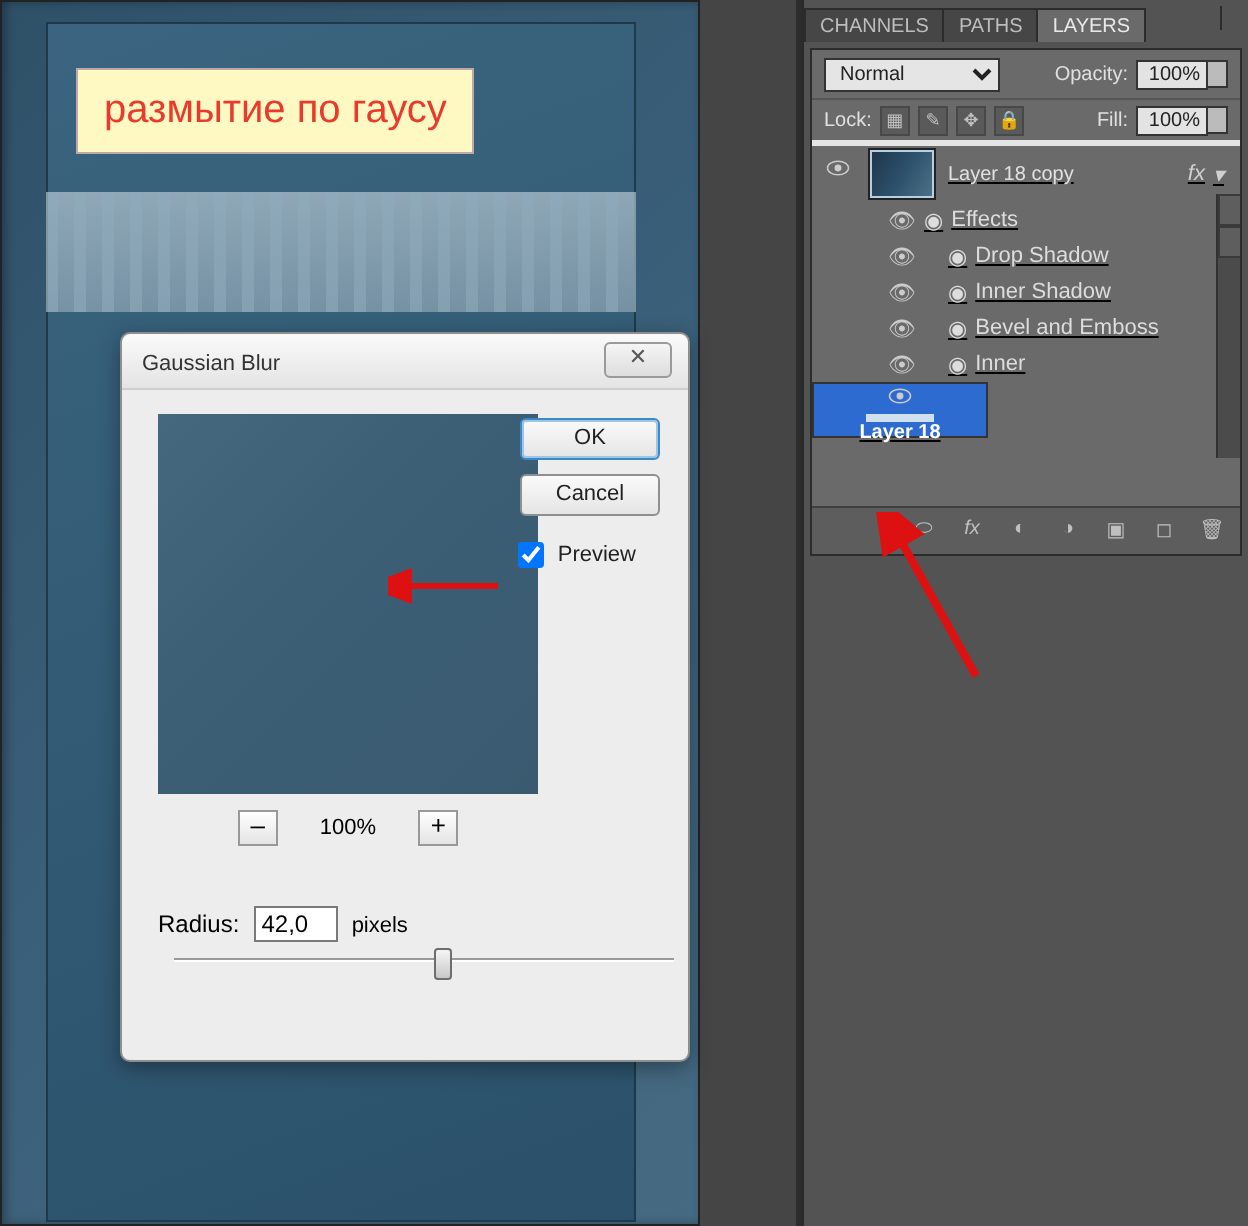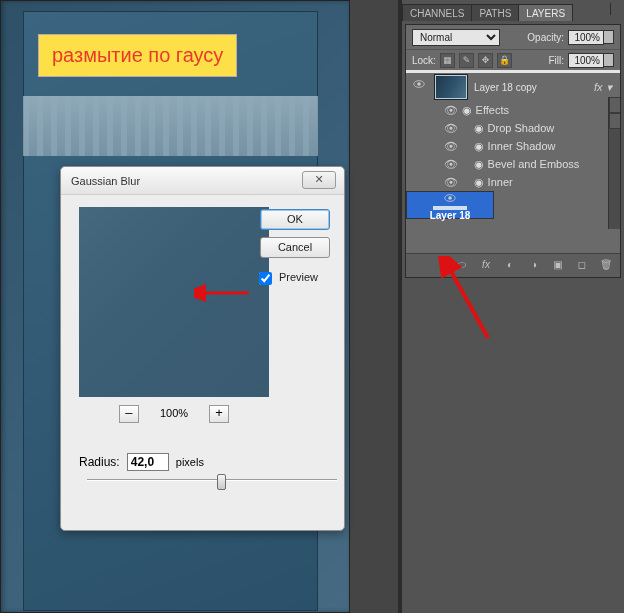--- a/index.html
+++ b/index.html
@@ -3,56 +3,56 @@
 <meta charset="utf-8">
 <style>
 * { margin:0; padding:0; box-sizing:border-box; font-family:Tahoma,Arial,sans-serif; font-size:11px; }
 body { width:624px; height:613px; background:#2c2c2c; position:relative; overflow:hidden; }
 .canvas-area { position:absolute; left:0; top:0; width:398px; height:613px; background:#454545; }
 .canvas-doc { background:linear-gradient(135deg,#2e5168,#3a5f78,#466a82); width:350px; height:613px; margin:0; position:relative; border:1px solid #222; box-shadow:2px 0 5px rgba(0,0,0,.3) inset; }
 .doc-inner { position:absolute; left:22px; top:10px; width:295px; height:600px; background:linear-gradient(160deg,#3a647f,#2b516a); border:1px solid #1e3a4a; }
 .lace { position:absolute; top:95px; left:22px; width:295px; height:60px; background:
   repeating-linear-gradient(90deg,rgba(200,220,230,.6) 0 6px,transparent 6px 14px),
   linear-gradient(#cad8df,#a0b4c0); opacity:.6; }
-.note { position:absolute; left:38px; top:34px; background:#fde047; border:1px solid #bfa8a8; padding:9px 13px; color:#e83a2d; font-size:20px; font-family:Arial; }
+.note { position:absolute; left:38px; top:34px; background:#fef9c3; border:1px solid #bfa8a8; padding:9px 13px; color:#e83a2d; font-size:20px; font-family:Arial; }
 .dialog { position:absolute; left:60px; top:166px; width:285px; height:365px; background:#ededed; border:1px solid #8e8e8e; border-radius:5px; box-shadow:0 3px 10px rgba(0,0,0,.35); }
 .dialog-title { height:28px; line-height:28px; padding:0 10px; background:linear-gradient(#fafafa,#e4e4e4); border-bottom:1px solid #cfcfcf; border-radius:5px 5px 0 0; font-size:12px; color:#333; position:relative; }
 .dlg-close { position:absolute; right:8px; top:4px; width:34px; height:18px; border:1px solid #9a9a9a; border-radius:3px; background:linear-gradient(#f5f5f5,#ddd); text-align:center; line-height:15px; font-size:9px; color:#575757; }
 .preview-box { position:absolute; left:18px; top:40px; width:190px; height:190px; background:linear-gradient(135deg,#46687e 0%,#3c5f76 40%,#3a5a70 100%); }
 .btn { position:absolute; right:14px; width:70px; height:21px; background:linear-gradient(#fafafa,#e5e5e5); border:1px solid #8f8f8f; border-radius:3px; text-align:center; line-height:19px; color:#222; }
 .btn.ok { top:42px; border:1px solid #3e88c6; box-shadow:0 0 0 1px #9cc5e8 inset; }
 .btn.cancel { top:70px; }
 .chk { position:absolute; right:26px; top:104px; color:#222;margin-left:16px; }
 .chk input { vertical-align:middle; margin-right:4px; }
 .zoom-row { position:absolute; left:18px; top:238px; width:190px; text-align:center; }
 .zoom-btn { display:inline-block; width:20px; height:18px; border:1px solid #999; background:linear-gradient(#fff,#e4e4e4); font-size:13px; line-height:13px; vertical-align:middle; }
 .zoom-pct { display:inline-block; margin:0 18px; font-size:11px; }
 .radius-row { position:absolute; left:18px; top:286px; }
 .radius-row label { font-size:12px; }
-.radius-input { width:42px; border:1px solid #7a7a7a; background:#fff; padding:1px 3px; font-size:12px; text-align:left; margin:0 4px;font-weight:bold; }
+.radius-input { width:42px; border:1px solid #7a7a7a; background:#fff; padding:1px 3px; font-size:12px; text-align:left; margin:0 4px; }
 .slider { position:absolute; left:26px; top:312px; width:250px; }
 .slider-track { height:2px; background:#9a9a9a; border-bottom:1px solid #fff; position:relative; }
 .slider-thumb { position:absolute; left:130px; top:-5px; width:9px; height:16px; background:linear-gradient(#f5f5f5,#c8c8c8); border:1px solid #6e6e6e; border-radius:2px; }
 .arrow-red { position:absolute; pointer-events:none; }
 .arrow-red svg { display:block; }
 .panels { position:absolute; right:0; top:0; width:223px; background:#535353; height:613px; border-left:1px solid #2a2a2a; }
 .panel-tabs { display:flex; background:#535353; height:24px; align-items:flex-start; padding:4px 0 0; gap:0; }
 .tab { padding:3px 7px 2px; font-size:10px; color:#bdbdbd; background:#464646; border:1px solid #2c2c2c; border-bottom:none; margin-right:-1px; position:relative; }
 .tab.active { background:#6a6a6a; color:#e9e9e9; z-index:1; }
 .panel-strip { position:absolute; right:0; top:3px; width:14px; height:12px; border-left:1px solid #2c2c2c; }
 .panel-body { background:#6a6a6a; border:1px solid #2c2c2c; margin:0 3px; }
 .row { display:flex; align-items:center; height:24px; padding:0 6px; }
 .lbl { font-size:10px; color:#e0e0e0; }
 .sel { background:#e5e5e5; border:1px solid #333; font-size:10px; padding:1px 3px; color:#222; width:88px; }
 .pct { background:#e3e3e3; border:1px solid #333; width:36px; font-size:10px; text-align:right; padding:1px 3px; color:#222; }
 .pct-wrap { display:flex; align-items:center; margin-left:auto; }
 .pct-arrow { width:10px; height:14px; background:#bbb; border:1px solid #333; border-left:none; }
 .lock-row { border-top:1px solid #555; border-bottom:3px solid #e5e5e5; background:#6a6a6a;justify-content:center; }
 .lockicons span { display:inline-block; width:15px; height:15px; vertical-align:middle; background:#5a5a5a; border:1px solid #484848; margin-right:1px; color:#c0c0c0; text-align:center; line-height:13px; font-size:9px; }
-.layer-list { background:#6a6a6a; height:180px; position:relative; overflow:hidden; }
+.layer-list { background:#6a6a6a; height:180px; position:relative; overflow:hidden;text-decoration:underline; }
 .layer-item { display:flex; align-items:center; height:28px; padding:0 4px; }
 .layer-item.sel { background:#2e6bd1;flex-direction:column; }
 .vis { width:18px; height:18px; text-align:center; color:#d7d7d7; }
 .eye { width:12px; height:12px; }
 .thumb1 { width:34px; height:26px; border:1px solid #222; background:linear-gradient(120deg,#1d3548,#2d506a,#4d7389); margin:0 6px; box-shadow:0 0 0 1px #b8cfe0 inset; }
 .thumb2 { width:34px; height:26px; border:2px solid #cfe0f0; background:linear-gradient(120deg,#1f3a4e,#33566e,#44637a); margin:0 6px; filter:blur(.3px); }
 .layer-name { color:#e1e1e1; font-size:10px; }
 .layer-item.sel .layer-name { color:#fff; font-weight:bold; }
 .fx-badge { margin-left:auto; display:flex; align-items:center; gap:4px; color:#d0d0d0; font-size:9px; font-style:italic; padding-right:4px;}
 .sub { display:flex; align-items:center; height:18px; padding-left:56px; color:#ddd; font-size:10px; }

